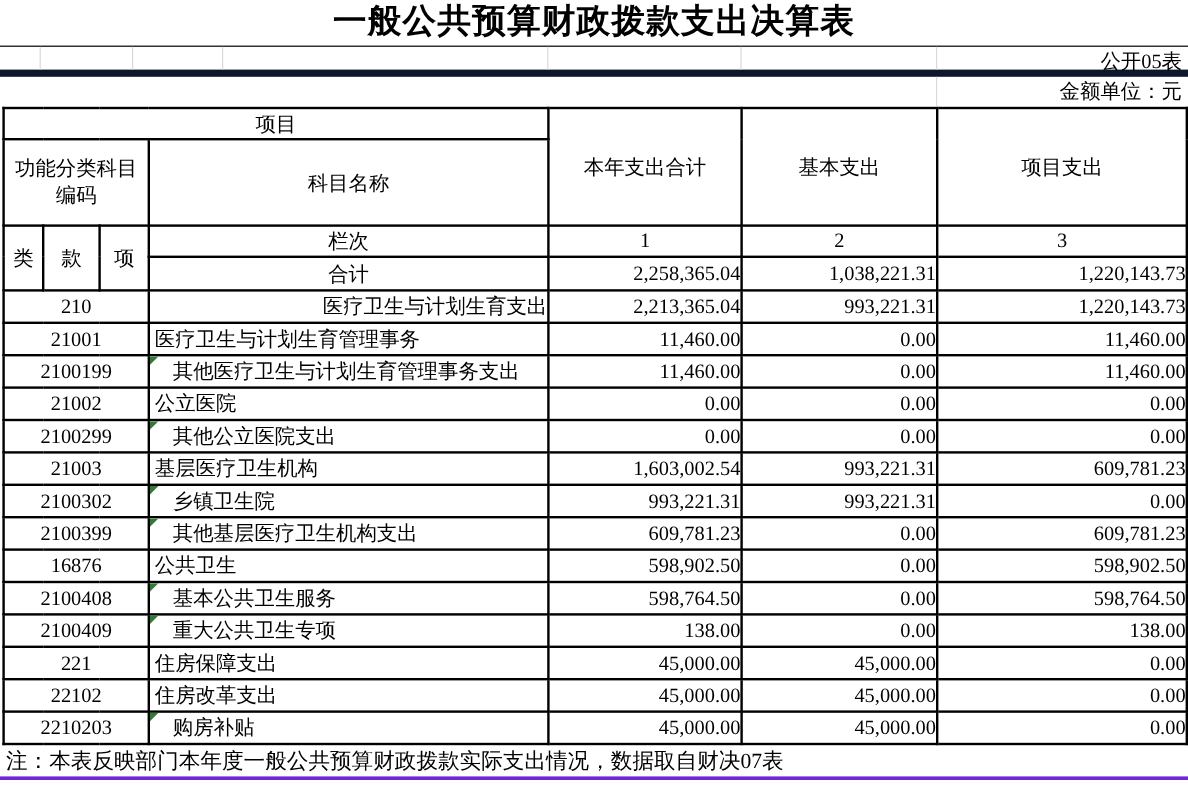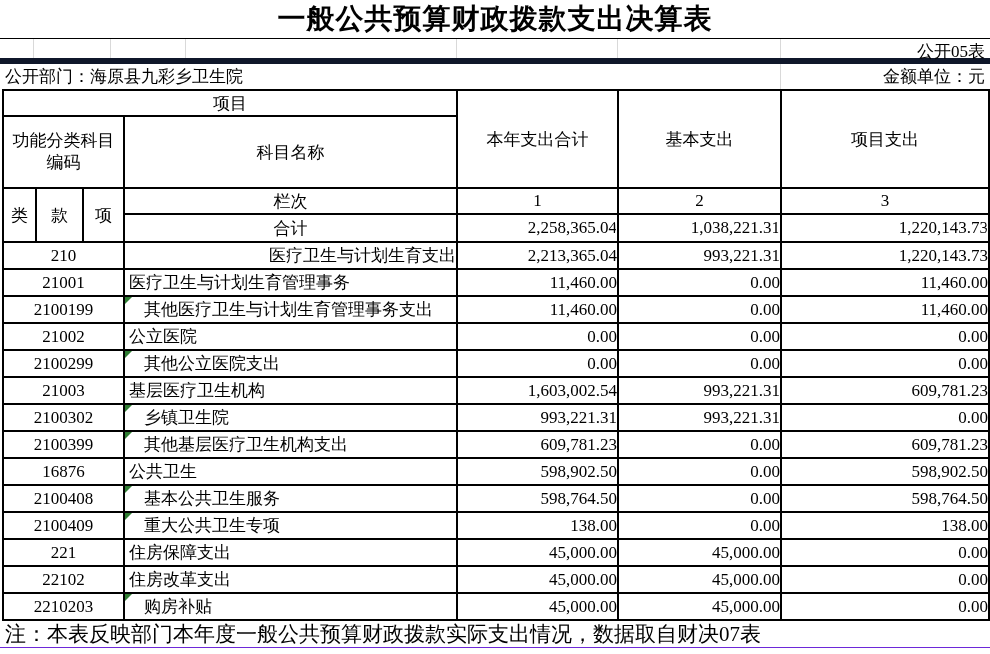--- a/index.html
+++ b/index.html
@@ -29,55 +29,54 @@
   }
   td{
     border:2px solid #000;padding:0;font-size:17px;
     text-align:center;vertical-align:middle;
     overflow:hidden;white-space:nowrap;
   }
   tr.r-proj{height:26px;}
   tr.r-codehdr{height:72px;}
   tr.r-cols{height:26px;}
   tr.r-sum{height:28px;}
-  tr.r-sum td{border-top-width:1px;border-radius:14px;}
+  tr.r-sum td{border-top-width:1px;}
   td.wrap{white-space:pre-line;line-height:22px;}
   td.name{text-align:left;padding-left:4px;position:relative;}
   td.name.indent{padding-left:19px;}
   td.name.center{text-align:right;padding-left:16px;}
   td.num{text-align:right;}
   tbody tr{height:27px;}
   .marker{
     position:absolute;top:0;left:0;width:0;height:0;
     border-top:7px solid #2e7d32;border-right:7px solid transparent;
   }
   
   .note-row{
-    height:25px;line-height:25px;font-size:21px;padding:1px 5px 0 5px;
-    border-bottom:1px solid #6d28d9;
+    height:25px;line-height:25px;font-size:18px;padding:1px 5px 0 5px;
+    border-bottom:3px solid #6d28d9;
   }
 </style>
 </head>
 <body>
 
 <div class="title-row">一般公共预算财政拨款支出决算表</div>
 
 <div class="info-row info-row1">
   <span class="vline" style="left:33px"></span>
   <span class="vline" style="left:110px"></span>
   <span class="vline" style="left:185px"></span>
   <span class="vline" style="left:456px"></span>
   <span class="vline" style="left:617px"></span>
   <span class="vline" style="left:780px"></span>
   <span class="right">公开05表</span>
 </div>
 
 <div class="info-row">
   <span class="vline" style="left:780px"></span>
-  <span class="left">公开部门：海原县九彩乡卫生院</span>
   <span class="right">金额单位：元</span>
 </div>
 
 <table>
   <colgroup>
     <col style="width:33px">
       <col style="width:47px">
       <col style="width:41px">
     <col style="width:333px">
       <col style="width:161px">

